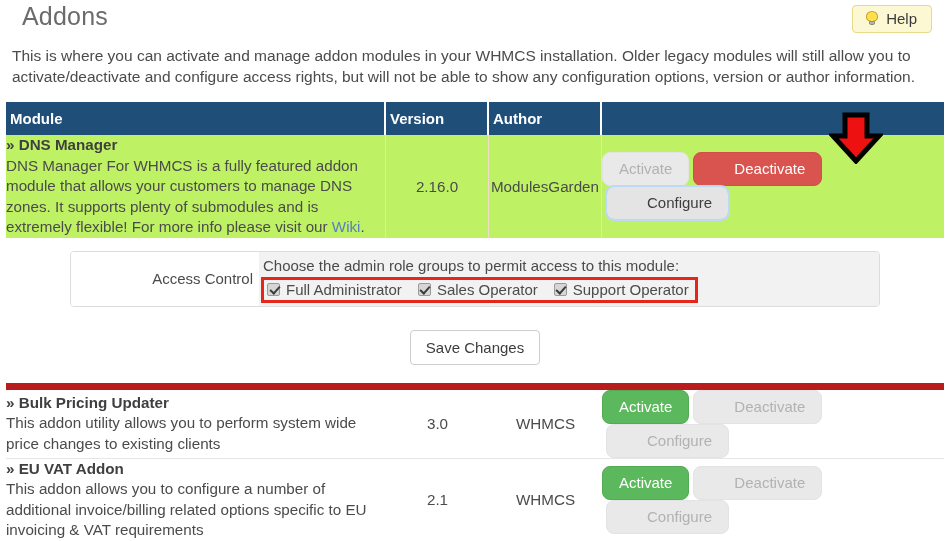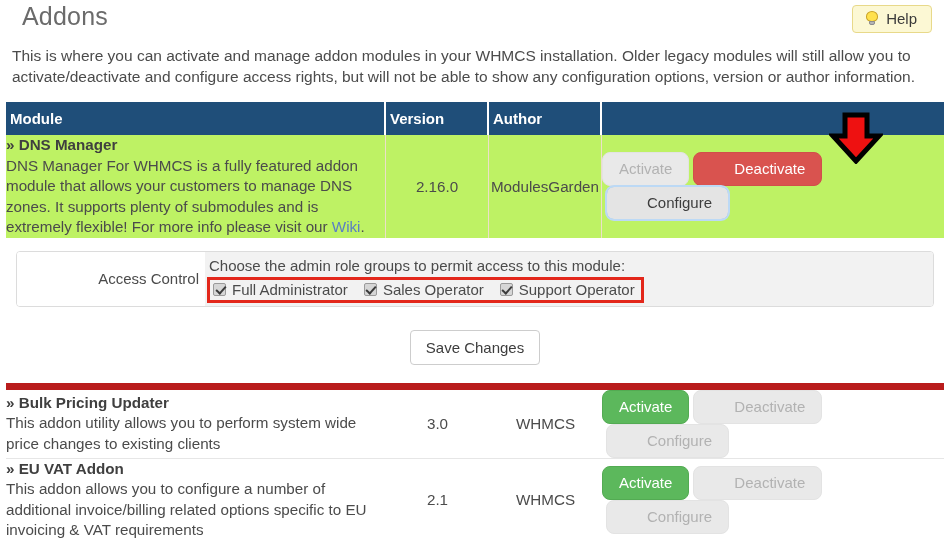--- a/index.html
+++ b/index.html
@@ -155,21 +155,21 @@
     vertical-align: middle;
   }
   .btn + .btn { margin-left: 4px; padding-left: 40px; }
   .btn-disabled { background: #e9e9e9; color: #b2b2b2; border-color: #e3e3e3; cursor: default; }
   .btn-green   { background: #5cb85c; color: #ffffff; border-color: #53ab53; }
   .btn-red     { background: #d9534f; color: #ffffff; border-color: #d14f4b; }
   .btn-default { background: #e4e4e4; color: #3d3d3d; border-color: #9ec5e8; outline: 2px solid #bcd9f5; outline-offset: -1px; }
 
   
   .access-wrap {
-    width: 918px;
+    width: 810px;
     margin: 13px auto 0 auto;
     position: relative;
   }
   .access-panel {
     border: 1px solid #dcdcdc;
     border-radius: 4px;
     background: #ffffff;
     height: 54px;
     display: flex;
     align-items: stretch;

